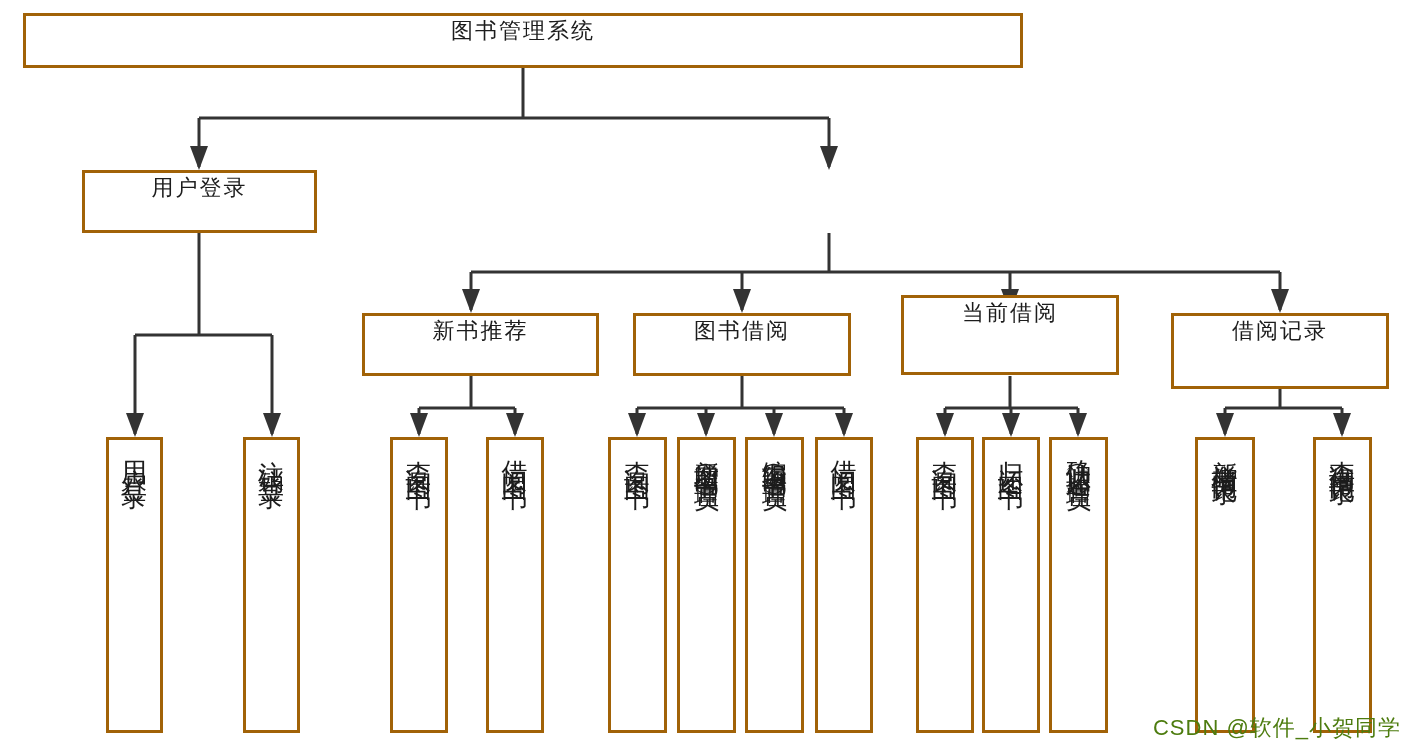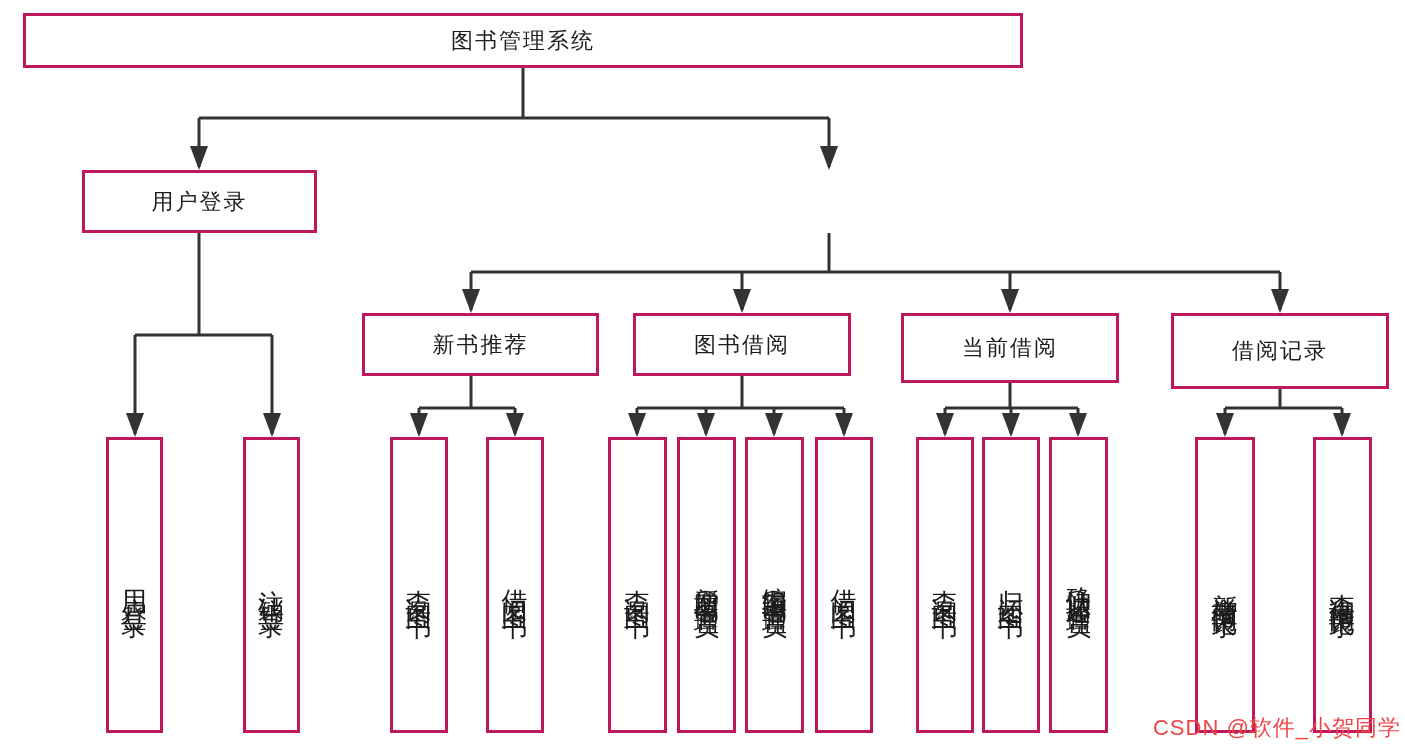--- a/index.html
+++ b/index.html
@@ -7,41 +7,41 @@
     position:relative;
     width:1405px;height:747px;
     background:#ffffff;
     font-family:"Liberation Sans",sans-serif;
     color:#1c1c1c;
     overflow:hidden;
   }
   .connectors{position:absolute;left:0;top:0;width:1405px;height:747px;}
   .box{
     position:absolute;
-    border:3px solid #be185d;
+    border:3px solid #a16207;
     background:#ffffff;
-    display:flex;align-items:center;justify-content:center;
+    display:flex;justify-content:center;
     box-sizing:border-box;
   }
   .hbox span{
     font-size:22px;letter-spacing:2px;white-space:nowrap;
   }
   .vbox span{
     writing-mode:vertical-rl;
     text-orientation:mixed;
     font-size:26px;letter-spacing:8px;
     line-height:1;white-space:nowrap;
   }
   .vbox.mid span{font-size:26px;letter-spacing:4px;}
   .vbox.long span{font-size:25px;letter-spacing:4px;}
   .watermark{
     position:absolute;
     right:4px;bottom:4px;
     font-size:22px;
-    color:#ef4444;
+    color:#4d7c0f;
     letter-spacing:1px;
     white-space:nowrap;
   }
 </style>
 </head>
 <body>
 
 <div class="canvas">
 
   <svg class="connectors" viewBox="0 0 1405 747" xmlns="http://www.w3.org/2000/svg">
@@ -94,21 +94,21 @@
   <div class="box hbox" style="left:82px;top:170px;width:235px;height:63px;">
     <span>用户登录</span>
   </div>
 
   <div class="box hbox" style="left:362px;top:313px;width:237px;height:63px;">
     <span>新书推荐</span>
   </div>
   <div class="box hbox" style="left:633px;top:313px;width:218px;height:63px;">
     <span>图书借阅</span>
   </div>
-  <div class="box hbox" style="left:901px;top:313px;width:218px;height:70px;">
+  <div class="box hbox" style="left:901px;top:295px;width:218px;height:80px;">
     <span>当前借阅</span>
   </div>
   <div class="box hbox" style="left:1171px;top:313px;width:218px;height:76px;">
     <span>借阅记录</span>
   </div>
 
   <div class="box vbox" style="left:106px;top:437px;width:57px;height:296px;">
     <span>用户登录</span>
   </div>
   <div class="box vbox" style="left:243px;top:437px;width:57px;height:296px;">

